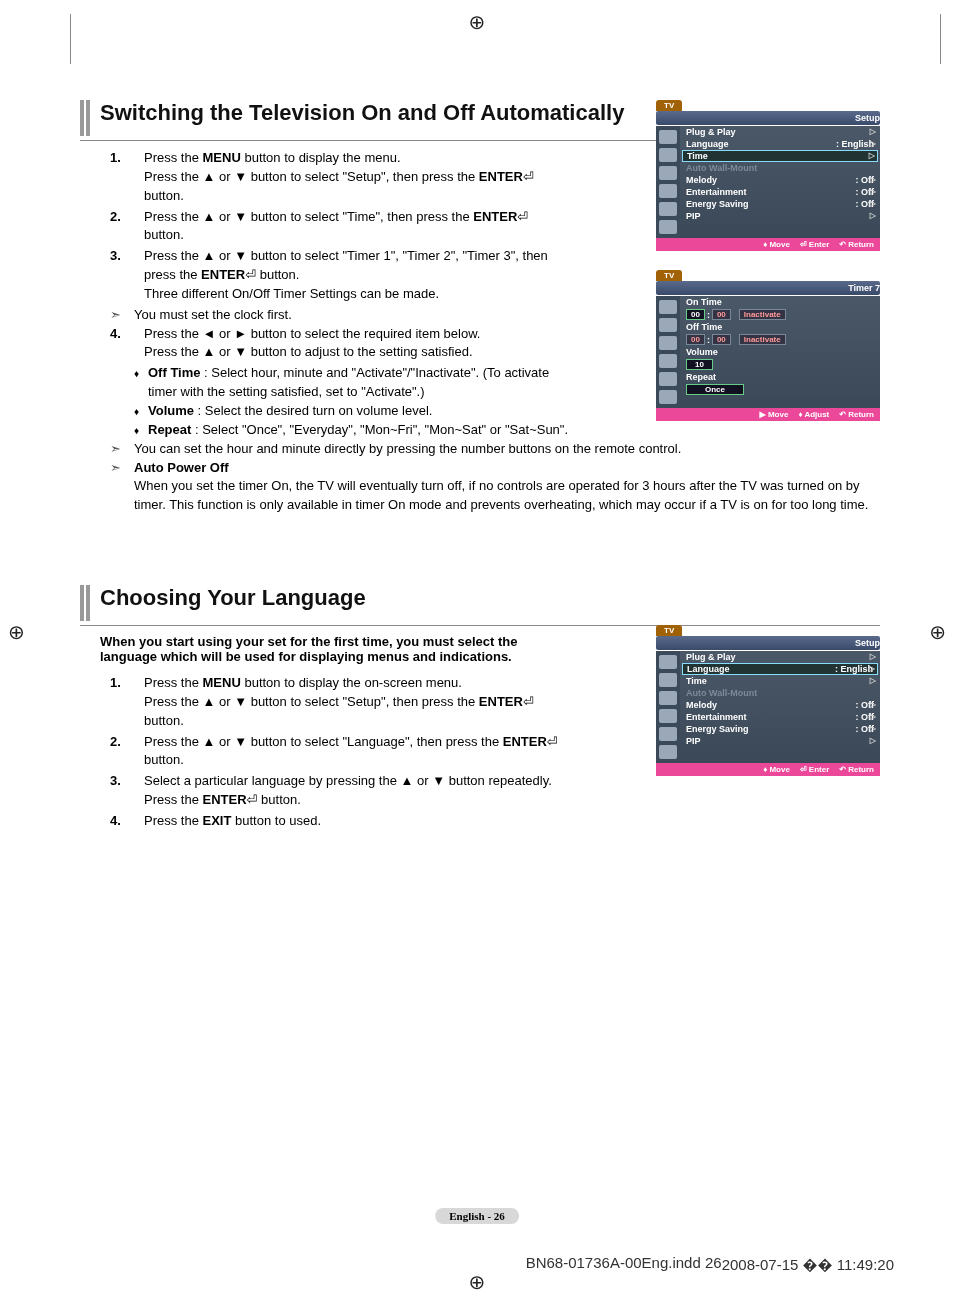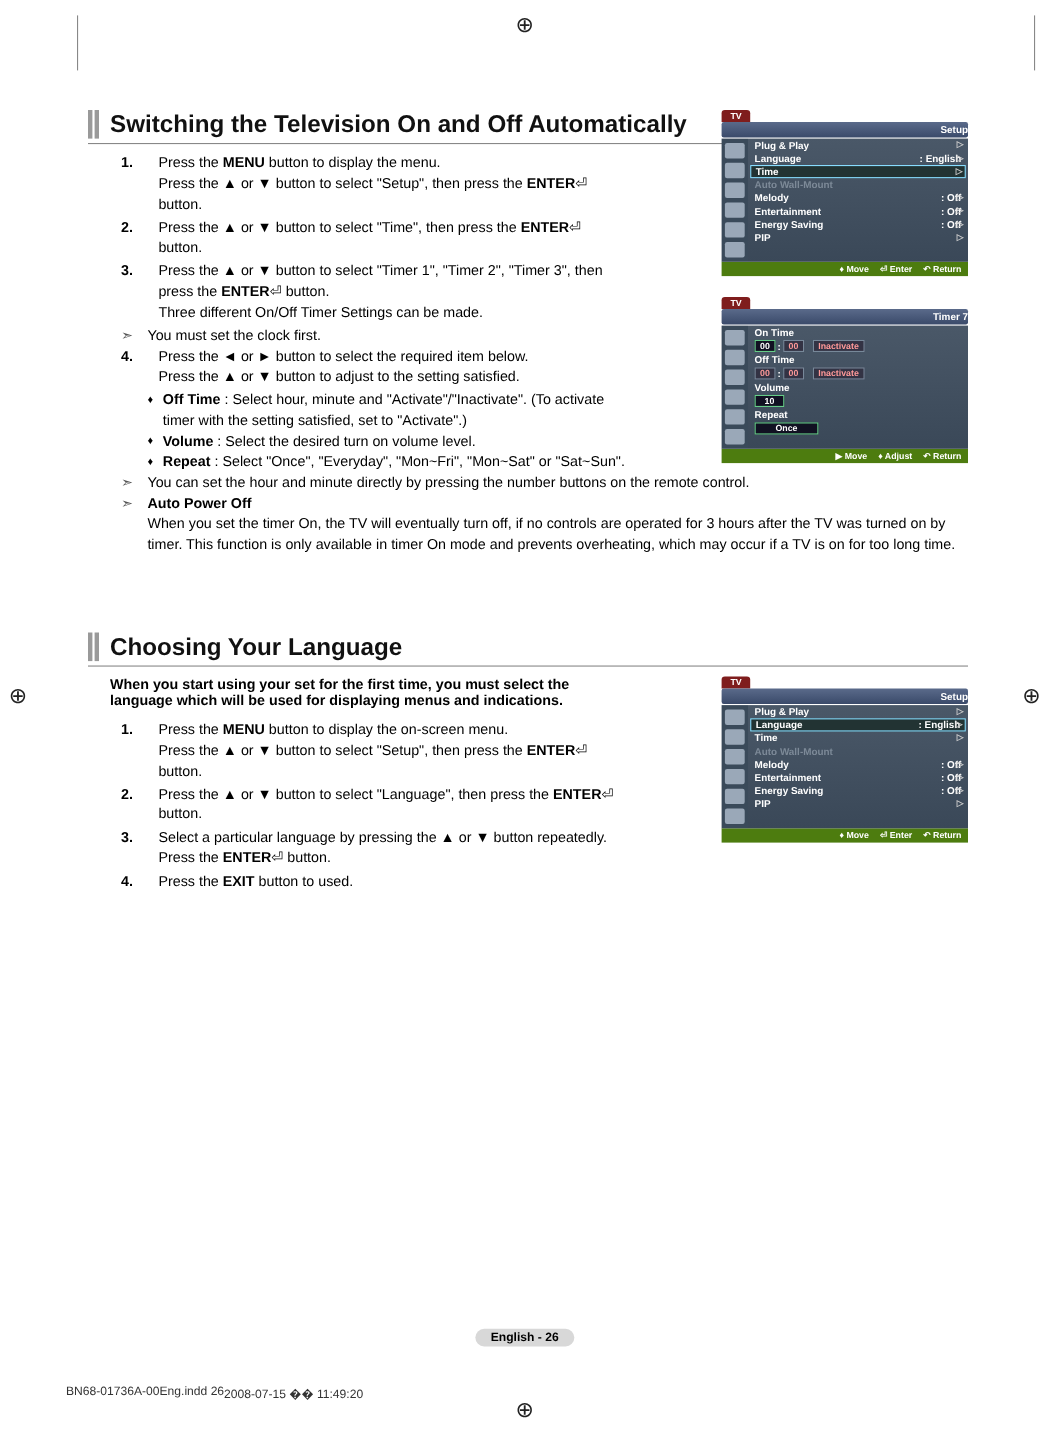--- a/index.html
+++ b/index.html
@@ -20,21 +20,21 @@
   .reg-mark { font-size:20px; color:#222; }
   .reg-top { position:absolute; left:50%; top:10px; transform:translateX(-50%);}
   .reg-left { position:absolute; left:8px; top:620px;}
   .reg-right { position:absolute; right:8px; top:620px;}
   .reg-bot { position:absolute; left:50%; bottom:20px; transform:translateX(-50%);}
 
   .content { position:absolute; left:80px; top:100px; width:800px;}
   .section-title {
     font-size: 22px; font-weight: bold; color:#111;
     border-bottom: 1px solid #888;
-    padding-bottom: 4px;
+    padding-bottom: 14px;
     margin-bottom: 8px;
     padding-left: 20px;
     position: relative;
   }
   .title-bar::before {
     content:""; position:absolute; left:0; top:0; bottom:4px; width:4px; background:#999;
   }
   .title-bar::after {
     content:""; position:absolute; left:6px; top:0; bottom:4px; width:4px; background:#999;
   }
@@ -47,44 +47,44 @@
   .note-row { margin-left:30px; font-size:13px; position:relative; padding-left:24px; line-height:1.45;}
   .note-row::before { content:"➣"; position:absolute; left:0; font-size:13px; color:#555;}
   .section2 { margin-top:70px;}
   .intro { font-size:13px; font-weight:bold; margin-left:20px; margin-bottom:10px; width:430px;}
 
   
   .osd { position:absolute; width:224px; font-size:9px; color:#fff; font-weight:bold;}
   .osd1 { right:0; top:0;}
   .osd2 { right:0; top:170px;}
   .osd3 { right:0; top:560px;}
-  .osd-tab { display:inline-block; background:#7f1d1d; padding:1px 8px; border-radius:3px 3px 0 0; font-size:8px;}
+  .osd-tab { display:inline-block; background:#a16207; padding:1px 8px; border-radius:3px 3px 0 0; font-size:8px;}
   .osd-title-bar { position:relative; text-align:right; background:linear-gradient(#5a6a8a,#3a4a6a); height:14px; line-height:14px; border-radius:2px; margin-bottom:1px;}
   .osd-body { display:flex;}
   .osd-icons { width:24px; background:#3a4a5a; display:flex; flex-direction:column; gap:4px; padding:4px 3px;}
   .osd-icon { width:18px; height:14px; background:#9aa8b8; border-radius:2px;}
   .osd-rows { flex:1; background:#566; background:linear-gradient(#4a5868,#3a4858);}
   .osd-row { display:flex; justify-content:space-between; padding:1px 6px; position:relative;}
   .osd-row .arrow { position:absolute; right:4px; font-size:8px; color:#ccc;}
   .dim { color:#7d8a98;align-items:flex-end;}
   .osd-hl { background:#233; border:1px solid #8df; padding:0 4px; margin:0 2px;}
-  .osd-footer { background:#4d7c0f; padding:2px 6px; font-size:8px; display:flex; justify-content:flex-end; gap:10px;}
+  .osd-footer { background:#ec4899; padding:2px 6px; font-size:8px; display:flex; justify-content:flex-end; gap:10px;}
   .osd-footer span::before { margin-right:3px;}
   .time-row { padding:1px 6px;}
   .time-cells { display:flex; gap:2px; align-items:center;}
   .cell { background:#112; border:1px solid #6c8; padding:0 4px; font-size:8px;}
   .cell2 { background:#334; border:1px solid #789; padding:0 4px; font-size:8px; color:#f99;}
   .vol-cell { background:#112; border:1px solid #6c8; padding:0 8px; font-size:8px; display:inline-block;}
   .rep-cell { background:#112; border:1px solid #6c8; padding:0 18px; font-size:8px; display:inline-block;}
 
   .page-num-pill {
     position:absolute; left:50%; bottom:90px; transform:translateX(-50%);
-    background:#d8d8d8; border-radius:10px; padding:2px 14px; font-size:11px; font-weight:bold;
-  }
-  .footer-line { position:absolute; bottom:40px; left:60px; right:60px; display:flex; justify-content:flex-start; font-size:11px; color:#333;}
+    background:#d8d8d8; border-radius:10px; padding:2px 14px; font-size:11px; font-weight:bold;font-family:Liberation Serif, serif;
+  }
+  .footer-line { position:absolute; bottom:40px; left:60px; right:60px; display:flex; justify-content:flex-end; font-size:15px; color:#333;}
 </style>
 </head>
 <body>
 
 <div class="page">
   <div class="crop-line-v1"></div>
   <div class="crop-line-v2"></div>
 </div>
 <div class="reg-mark reg-top">⊕</div>
 <div class="reg-mark reg-left">⊕</div>

